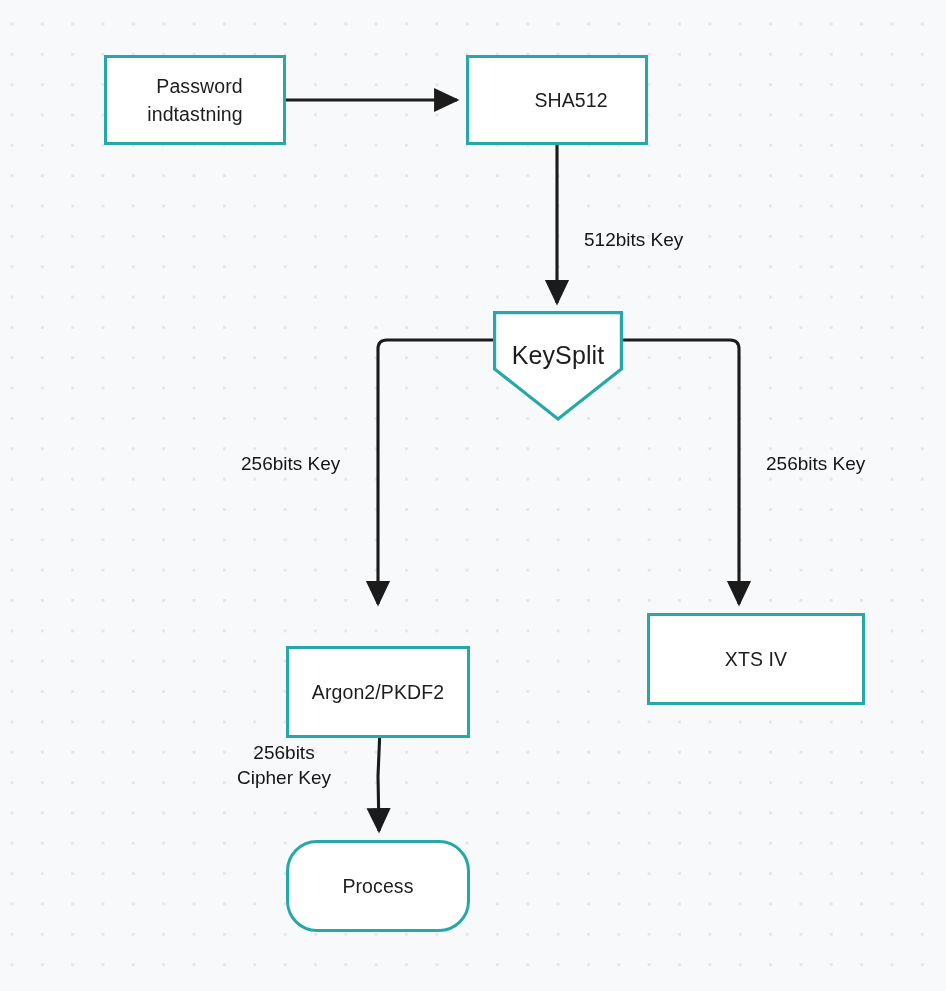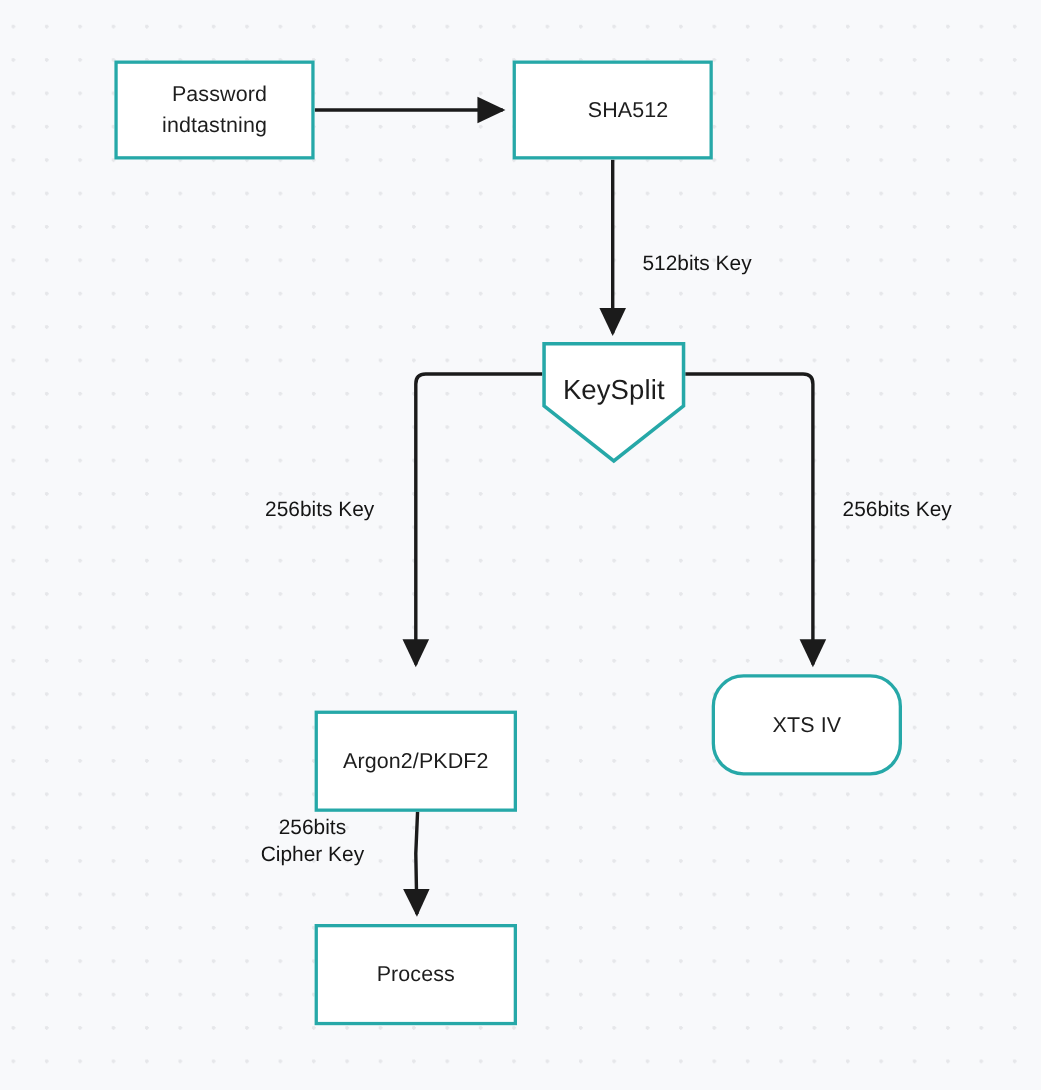--- a/index.html
+++ b/index.html
@@ -65,22 +65,22 @@
     letter-spacing: .1px;
     z-index: 3;
   }
   .node-box .node-label {
     white-space: pre-line;
   }
 
   #node-password   { left: 104px; top: 55px;  width: 182px; height: 90px; text-align: right; }
   #node-sha512     { left: 466px; top: 55px;  width: 182px; height: 90px; padding-left: 28px; }
   #node-argon      { left: 286px; top: 613px; width: 184px; height: 92px; margin-top: 33px; }
-  #node-xtsiv      { left: 647px; top: 613px; width: 173px; height: 92px; border-radius: 29px; }
-  #node-process    { left: 286px; top: 840px; width: 184px; height: 92px; }
+  #node-xtsiv      { left: 647px; top: 613px; width: 218px; height: 92px; }
+  #node-process    { left: 286px; top: 840px; width: 184px; height: 92px; border-radius: 31px; }
 
   
   #node-keysplit {
     position: absolute;
     left: 493px;
     top: 311px;
     width: 130px;
     height: 110px;
     z-index: 3;
   }

